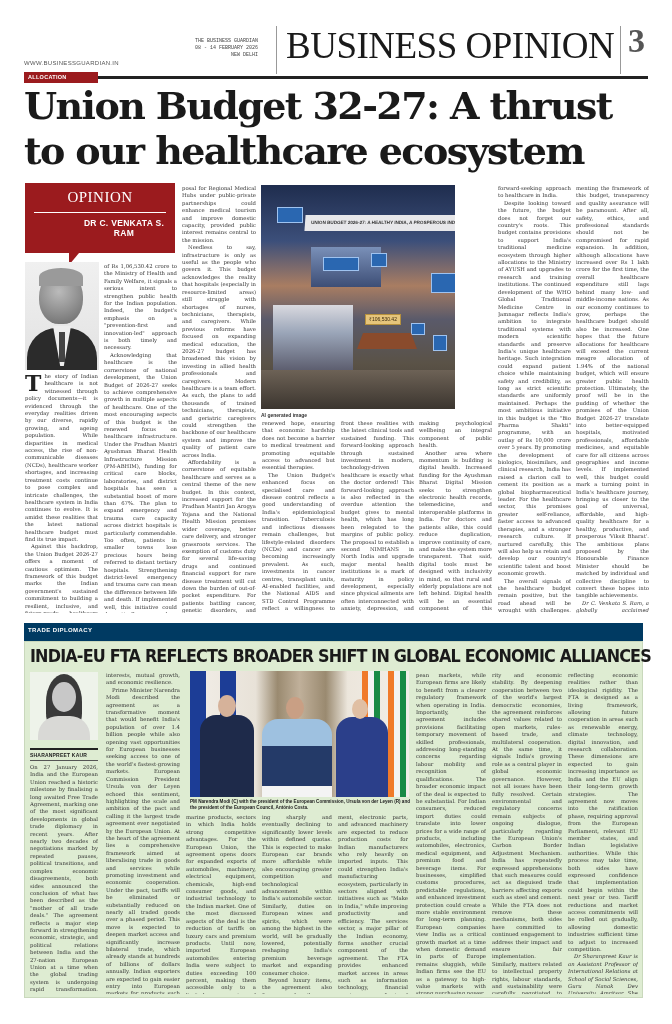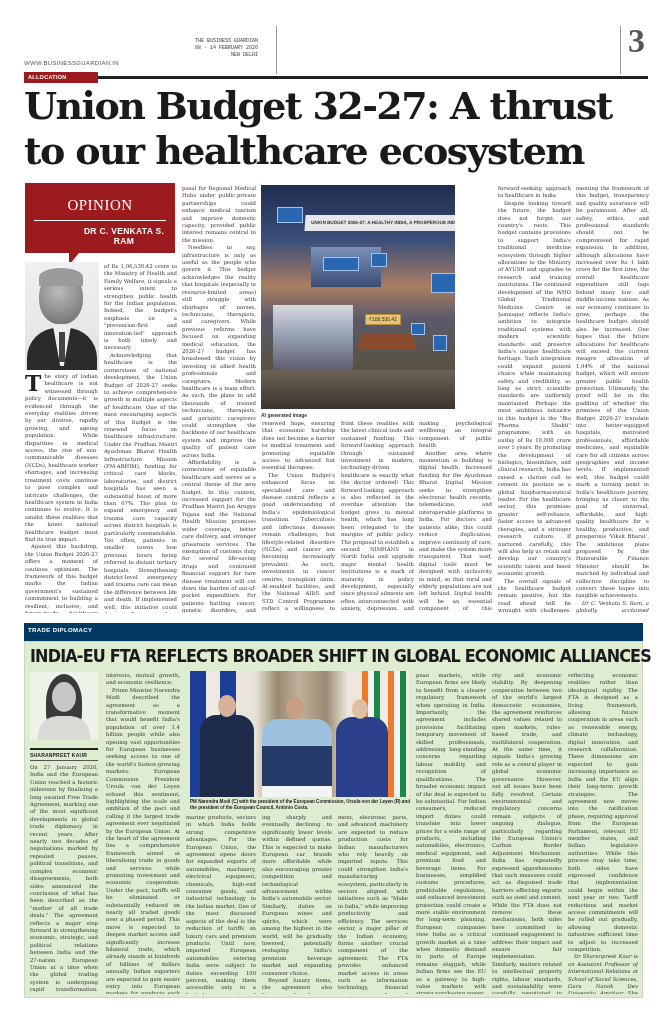--- a/index.html
+++ b/index.html
@@ -15,21 +15,21 @@
   .page-num { position: absolute; left: 604px; top: 22px; font-family: "Liberation Serif", serif; font-weight: bold; font-size: 34px; color: #555; }
   .mast-rule { position: absolute; left: 0; top: 76px; width: 624px; height: 3px; background: #222; }
 
   .tag { position: absolute; font-family: "Liberation Sans", sans-serif; font-weight: bold; font-size: 5.5px; color: #fff; padding: 2px 4px; letter-spacing: 0.3px; }
   .tag-red { left: 24px; top: 72px; width: 74px; height: 11px; background: #9b1b1e; }
 
   .headline1 { position: absolute; left: 24px; top: 83px; width: 630px; font-family: "DejaVu Serif", serif; font-weight: bold; font-size: 38px; line-height: 45px; letter-spacing: -1.6px; color: #1a1a1a; }
 
   .opinion-box { position: absolute; left: 25px; top: 183px; width: 150px; height: 70px; background: #9b1b1e; color: #fff; text-align: center; }
   .opinion-box::after { content: ""; position: absolute; left: 44px; bottom: -12px; border-left: 0 solid transparent; border-right: 10px solid transparent; border-top: 12px solid #9b1b1e; }
-  .opinion-label { display: block; font-family: "Liberation Serif", serif; font-size: 15px; margin-top: 14px; letter-spacing: 0.5px; }
+  .opinion-label { display: block; font-family: "Liberation Serif", serif; font-size: 15px; margin-top: 6px; letter-spacing: 0.5px; }
   .opinion-rule { width: 132px; height: 1px; background: #fff; margin: 6px auto 5px; }
   .opinion-author { display: block; font-family: "Liberation Sans", sans-serif; font-weight: bold; font-size: 8.5px; letter-spacing: 0.3px; margin-left: 48px; }
 
   .author-photo { position: absolute; left: 25px; top: 262px; width: 74px; height: 108px; background: linear-gradient(180deg,#f0f0f0 0%,#e2e2e2 100%); overflow: hidden; }
   .author-photo .head { position: absolute; left: 14px; top: 8px; width: 44px; height: 54px; border-radius: 50% 50% 45% 45%; background: radial-gradient(circle at 45% 40%, #bbb 0%, #888 60%, #666 100%); }
   .author-photo .hair { position: absolute; left: 14px; top: 6px; width: 44px; height: 18px; border-radius: 50% 50% 0 0; background: #9a9a9a; }
   .author-photo .suit { position: absolute; left: 2px; top: 66px; width: 70px; height: 50px; border-radius: 30px 30px 0 0; background: #2b2b2b; }
   .author-photo .shirt { position: absolute; left: 28px; top: 64px; width: 18px; height: 40px; background: #eee; clip-path: polygon(0 0,100% 0,60% 100%,40% 100%); }
   .author-photo .tie { position: absolute; left: 34px; top: 70px; width: 6px; height: 30px; background: #444; }
 
@@ -74,20 +74,21 @@
 <body>
 
 <div class="masthead">
   <div class="site-url">WWW.BUSINESSGUARDIAN.IN</div>
   <div class="issue-info">
     <div>THE BUSINESS GUARDIAN</div>
     <div>08 - 14 FEBRUARY 2026</div>
     <div>NEW DELHI</div>
   </div>
   <div class="vrule1"></div>
+  <div class="section-title">BUSINESS OPINION</div>
   <div class="vrule2"></div>
   <div class="page-num">3</div>
   <div class="mast-rule"></div>
 </div>
 
 <div class="tag tag-red">ALLOCATION</div>
 <div class="headline1">Union Budget 32-27: A thrust to our healthcare ecosystem</div>
 
 <div class="opinion-box">
   <span class="opinion-label">OPINION</span>

